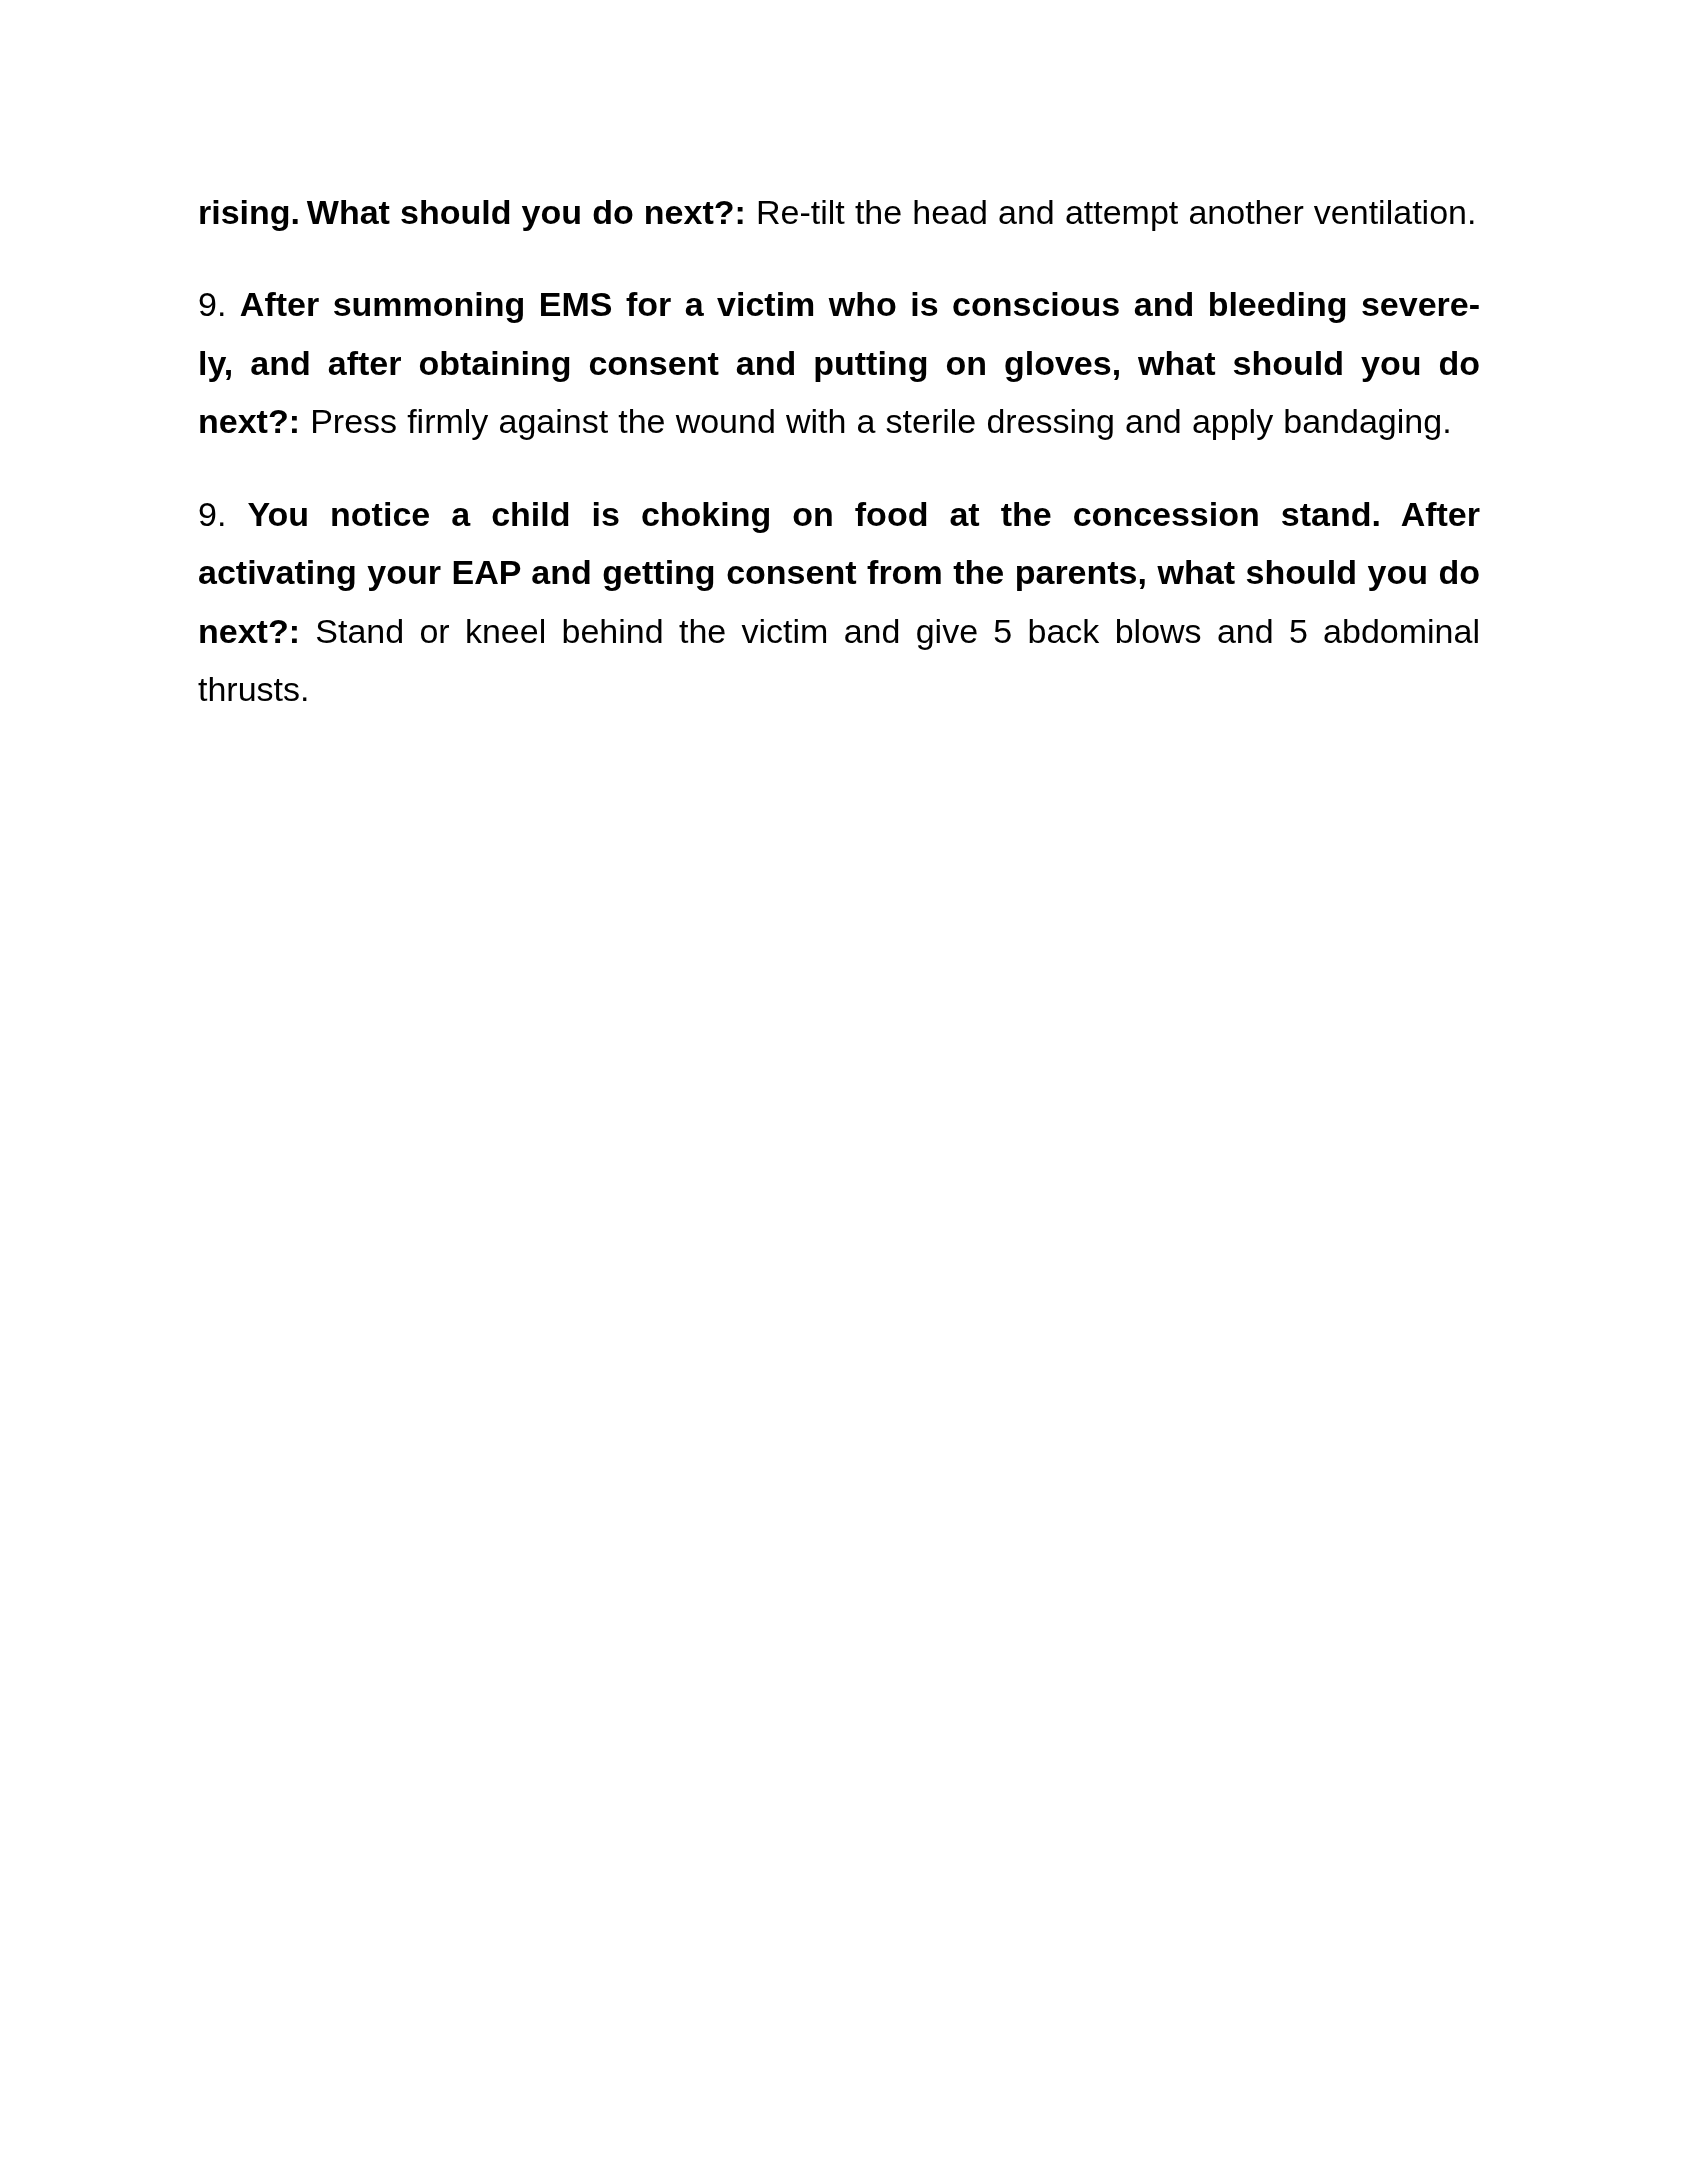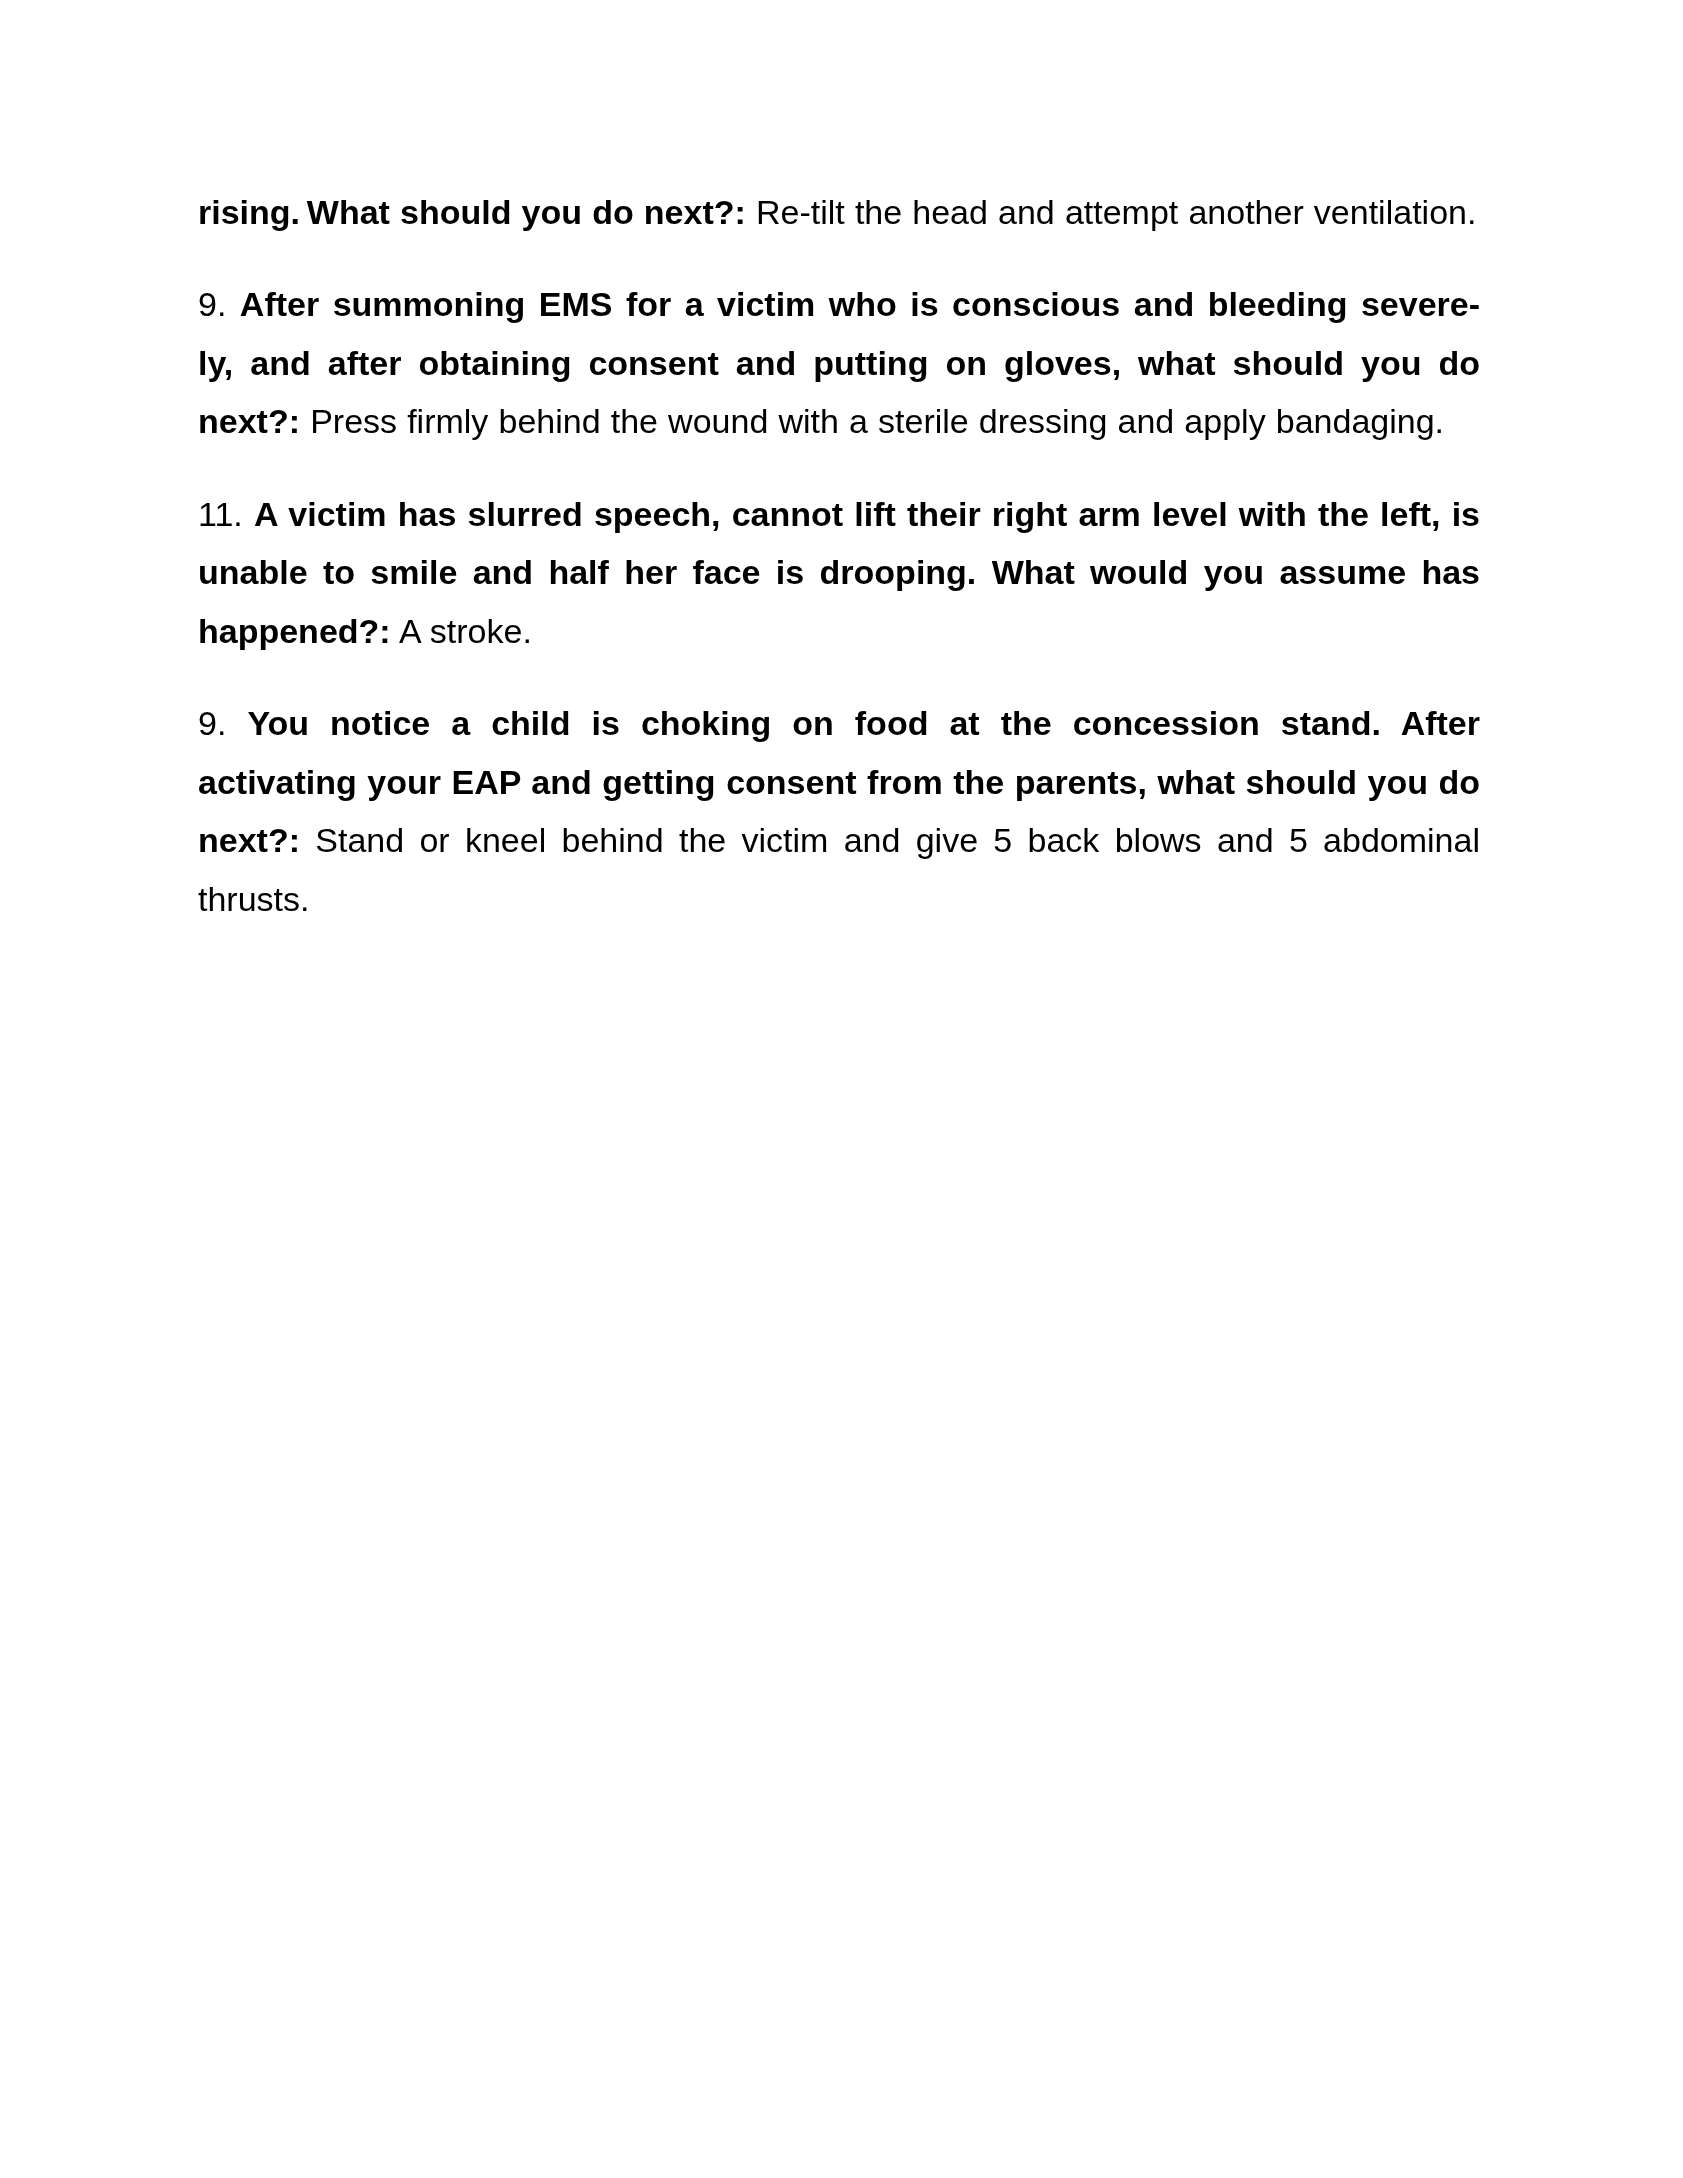--- a/index.html
+++ b/index.html
@@ -46,27 +46,24 @@
 </head>
 <body>
 
 <div class="page">
 
   <p class="qa-block">
     <span class="q-num"></span><span class="q-text">rising. What should you do next?:</span><span class="a-text"> Re-tilt the head and attempt another ventilation.</span>
   </p>
 
   <p class="qa-block">
-    <span class="q-num">9. </span><span class="q-text">After summoning EMS for a victim who is conscious and bleeding severe- ly, and after obtaining consent and putting on gloves, what should you do next?:</span><span class="a-text"> Press firmly behind the wound with a sterile dressing and apply bandaging.</span>
+    <span class="q-num">9. </span><span class="q-text">After summoning EMS for a victim who is conscious and bleeding severe- ly, and after obtaining consent and putting on gloves, what should you do next?:</span><span class="a-text"> Press firmly against the wound with a sterile dressing and apply bandaging.</span>
   </p>
 
 
-  <p class="qa-block">
-    <span class="q-num">11. </span><span class="q-text">A victim has slurred speech, cannot lift their right arm level with the left, is unable to smile and half her face is drooping. What would you assume has happened?:</span><span class="a-text"> A stroke.</span>
-  </p>
 
 
   <p class="qa-block">
     <span class="q-num">9. </span><span class="q-text">You notice a child is choking on food at the concession stand. After activating your EAP and getting consent from the parents, what should you do next?:</span><span class="a-text"> Stand or kneel behind the victim and give 5 back blows and 5 abdominal thrusts.</span>
   </p>
 
 </div>
 
 
 </body></html>

